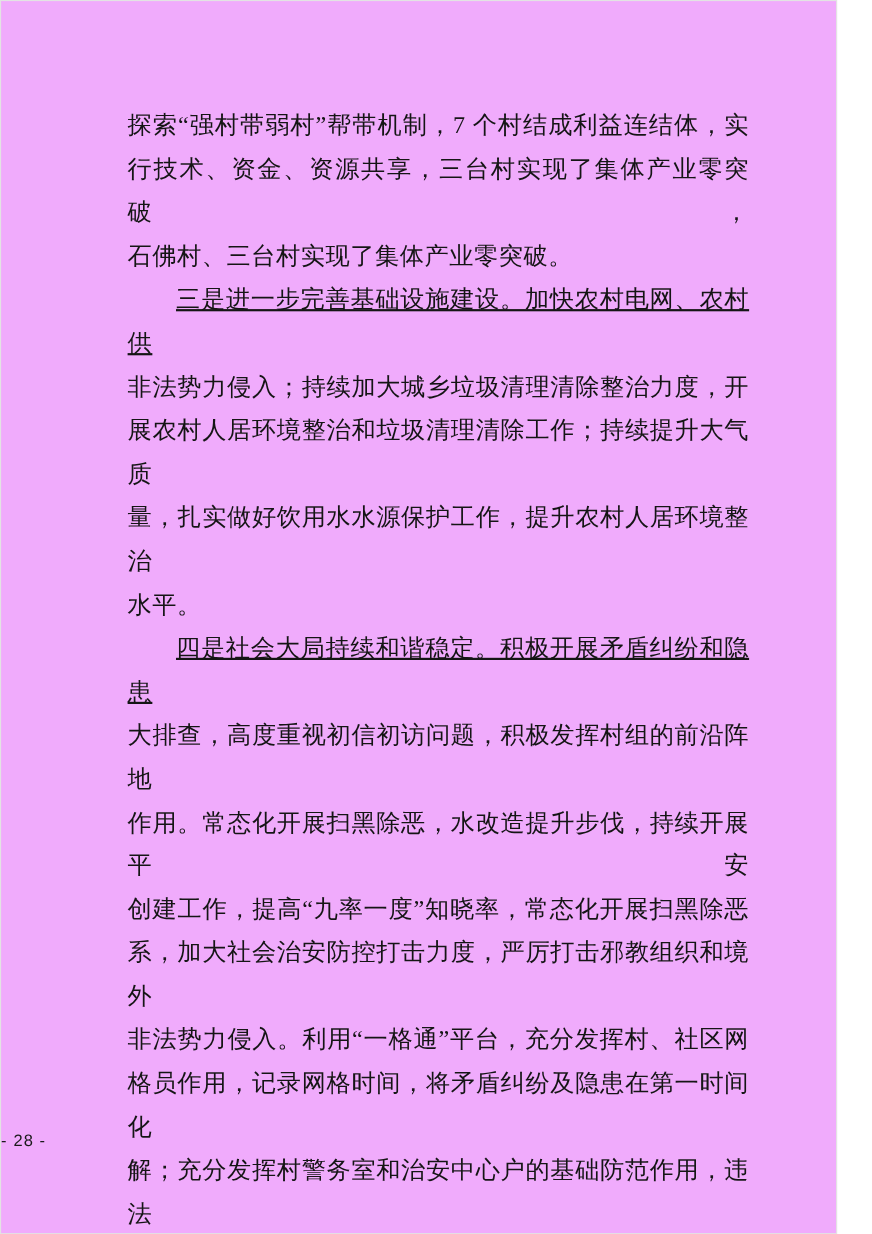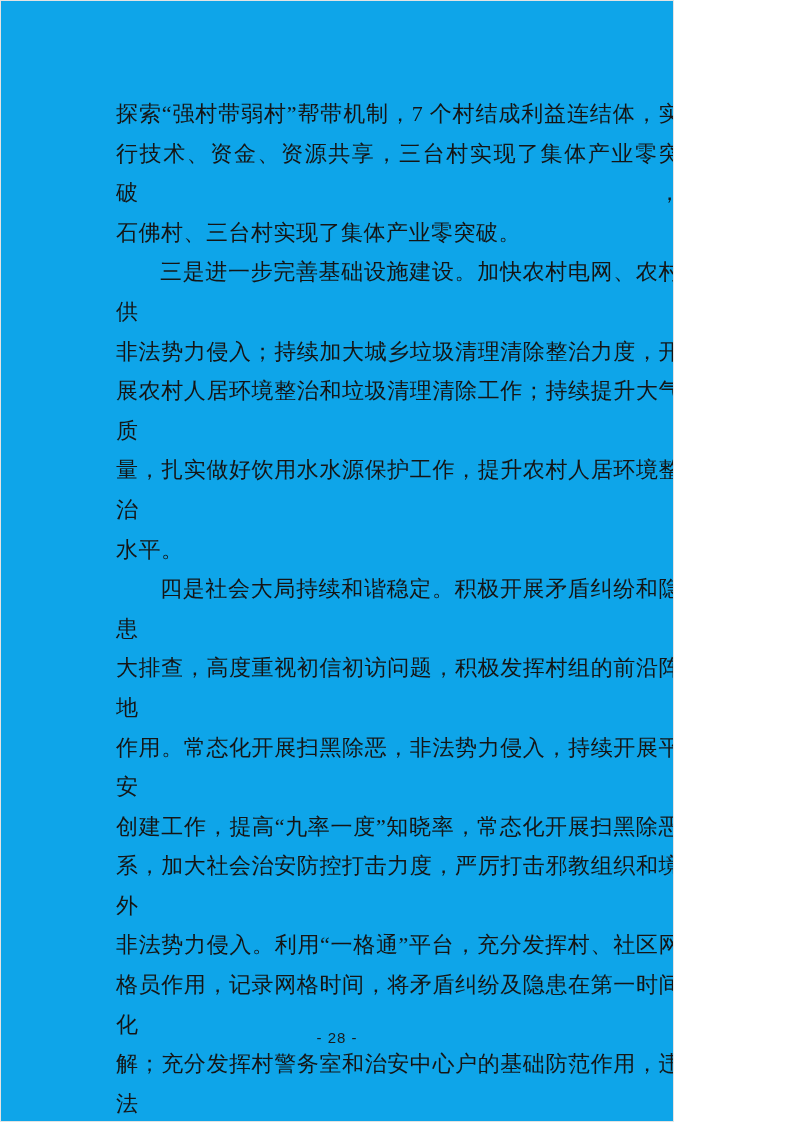--- a/index.html
+++ b/index.html
@@ -2,23 +2,23 @@
 <html><head>
 <meta charset="utf-8">
 <style>
   html, body {
     margin: 0;
     padding: 0;
     background: #ffffff;
   }
   .page {
     position: relative;
-    width: 674px;
+    width: 761px;
     height: 1122px;
-    background: #0ea5e9;
+    background: #f0abfc;
     box-sizing: border-box;
     border: 1px solid #e3e3e3;
     overflow: hidden;
     font-family: "Liberation Serif", "DejaVu Serif", serif;
     color: #151515;
   }
   .doc-body {
     position: absolute;
     left: 115px;
     top: 93px;
@@ -37,27 +37,28 @@
     text-justify: inter-character;
     white-space: normal;
     letter-spacing: 0.5px;
   }
   .line.noj {
     text-align: center;
     text-align-last: left;
   }
   .line.first-indent {
     text-indent: 2em;
+    text-decoration: underline;
   }
   .page-number {
     position: absolute;
     left: 0;
     right: 0;
     top: 1028px;
-    text-align: center;
+    text-align: left;
     font-family: "Liberation Sans", "DejaVu Sans", sans-serif;
     font-size: 15px;
     color: #1a1a1a;
     letter-spacing: 1px;
   }
 </style>
 </head>
 <body>
 
 <div class="page">
@@ -70,21 +71,21 @@
       <div class="para">
         <span class="line first-indent">三是进一步完善基础设施建设。加快农村电网、农村供</span>
         <span class="line">非法势力侵入；持续加大城乡垃圾清理清除整治力度，开</span>
         <span class="line">展农村人居环境整治和垃圾清理清除工作；持续提升大气质</span>
         <span class="line">量，扎实做好饮用水水源保护工作，提升农村人居环境整治</span>
         <span class="line noj">水平。</span>
       </div>
       <div class="para">
         <span class="line first-indent">四是社会大局持续和谐稳定。积极开展矛盾纠纷和隐患</span>
         <span class="line">大排查，高度重视初信初访问题，积极发挥村组的前沿阵地</span>
-        <span class="line">作用。常态化开展扫黑除恶，非法势力侵入，持续开展平安</span>
+        <span class="line">作用。常态化开展扫黑除恶，水改造提升步伐，持续开展平安</span>
         <span class="line">创建工作，提高“九率一度”知晓率，常态化开展扫黑除恶</span>
         <span class="line">系，加大社会治安防控打击力度，严厉打击邪教组织和境外</span>
         <span class="line">非法势力侵入。利用“一格通”平台，充分发挥村、社区网</span>
         <span class="line">格员作用，记录网格时间，将矛盾纠纷及隐患在第一时间化</span>
         <span class="line">解；充分发挥村警务室和治安中心户的基础防范作用，违法</span>
       </div>
     </div>
   <div class="page-number">- 28 -</div>
 </div>
 

